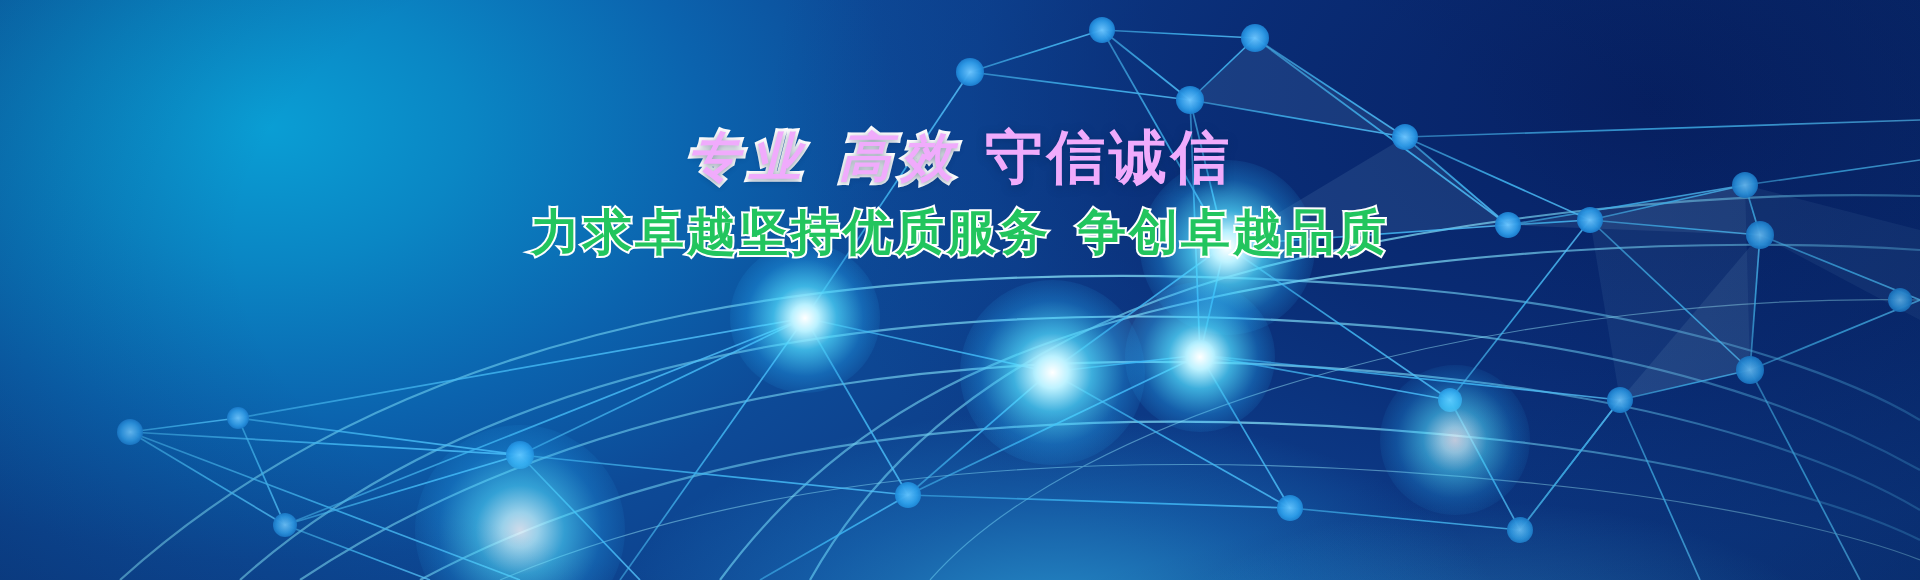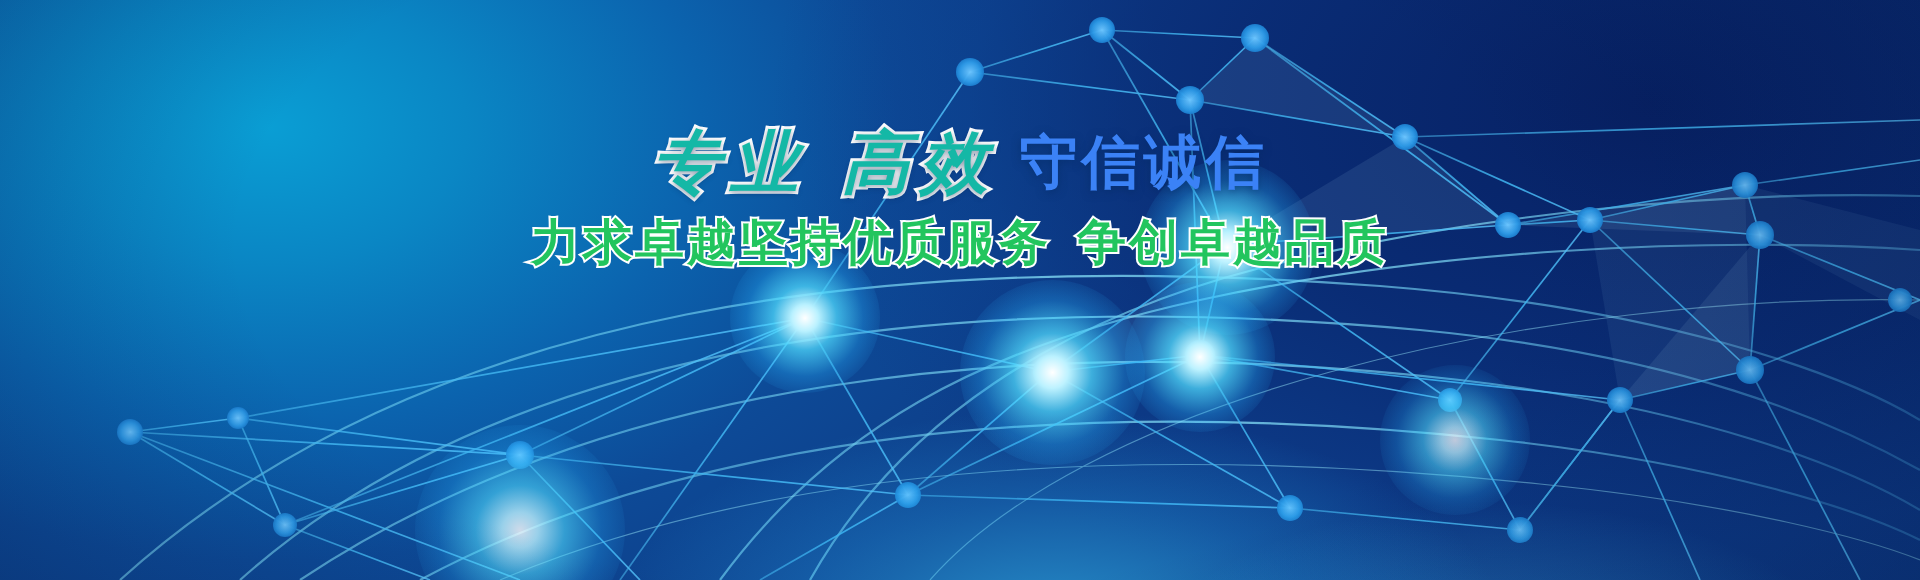--- a/index.html
+++ b/index.html
@@ -58,34 +58,34 @@
   }
   .headline {
     white-space: nowrap;
     line-height: 1;
     display: inline-block;
   }
   .hl-orange {
     font-family: "DejaVu Serif", serif;
     font-weight: bold;
     font-style: italic;
-    font-size: 68px;
+    font-size: 52px;
     letter-spacing: 10px;
-    color: #14b8a6;
+    color: #f0abfc;
     -webkit-text-stroke: 6px #ffffff;
     paint-order: stroke fill;
     text-shadow: 0 2px 6px rgba(0,30,70,0.45);
     vertical-align: middle;
   }
   .hl-white {
     font-family: "DejaVu Sans", sans-serif;
     font-weight: bold;
     font-size: 58px;
     letter-spacing: 4px;
-    color: #3b82f6;
+    color: #f0abfc;
     margin-left: 22px;
     vertical-align: middle;
     text-shadow: 0 2px 8px rgba(0,40,90,0.5);
   }
   .subline {
     margin-top: 14px;
     white-space: nowrap;
     font-family: "DejaVu Sans", sans-serif;
     font-weight: bold;
     font-size: 49px;

